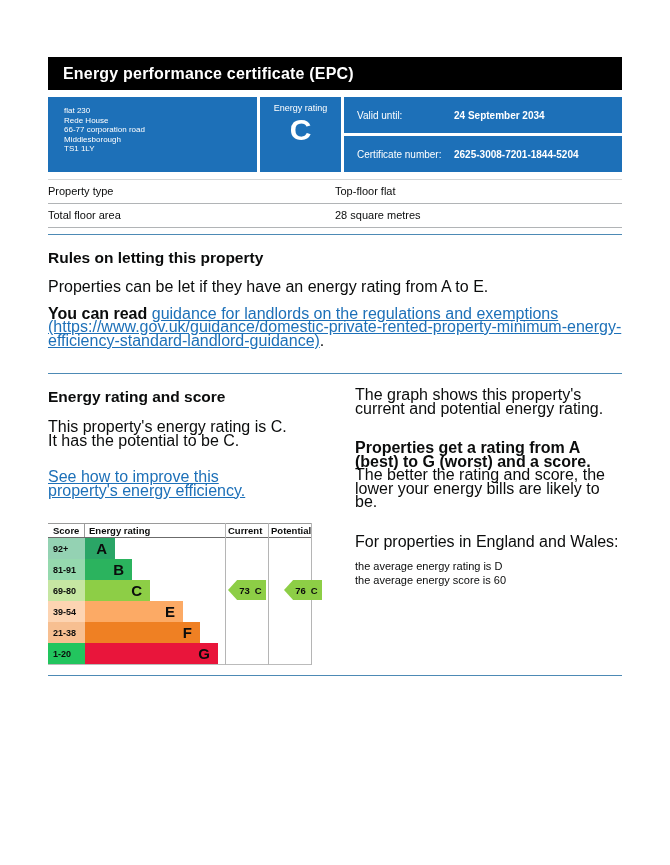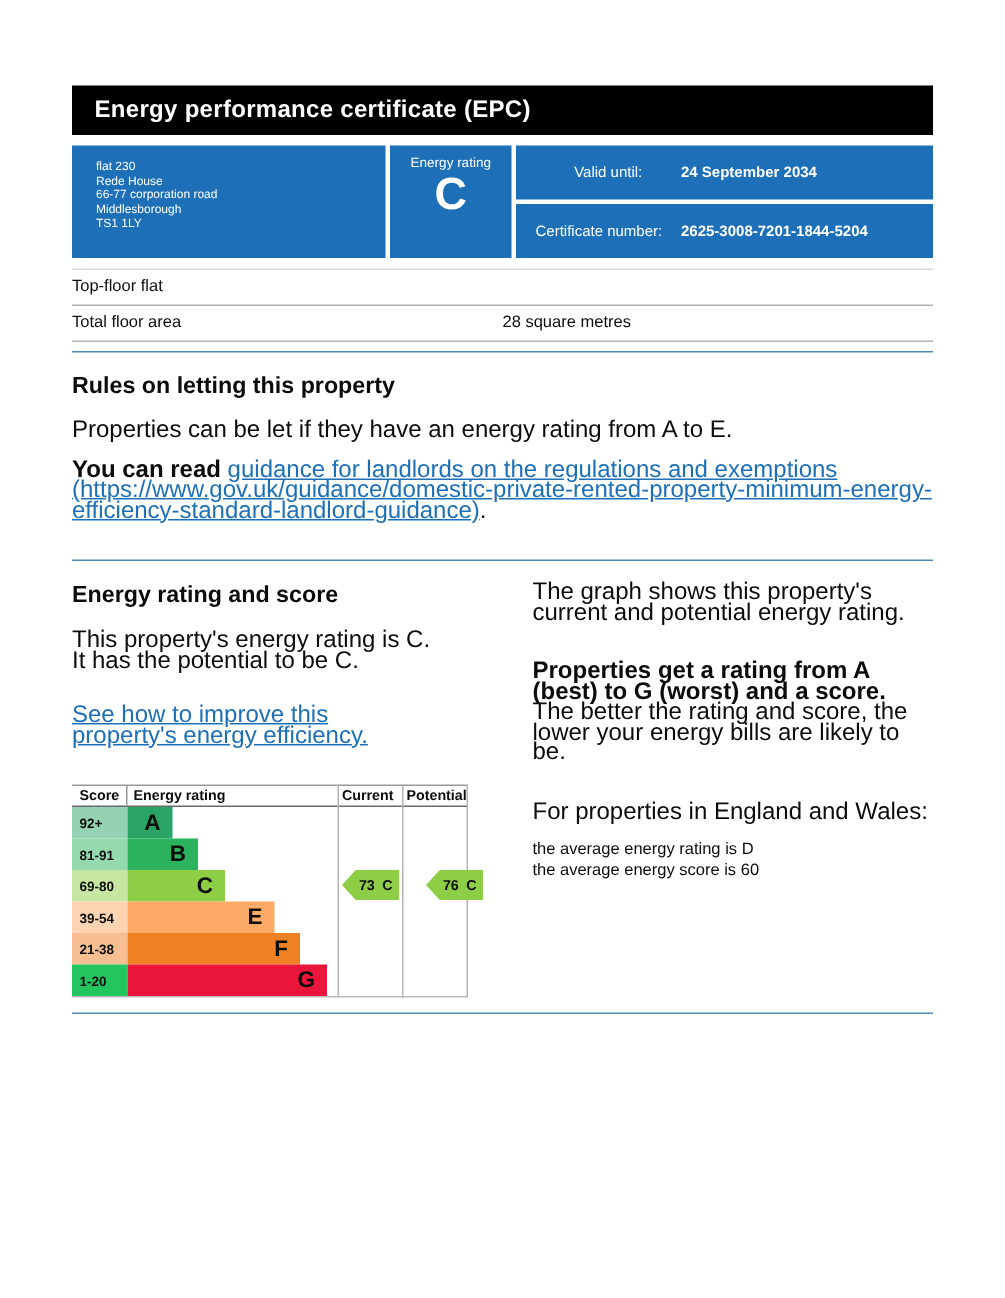--- a/index.html
+++ b/index.html
@@ -82,33 +82,34 @@
       <div>Rede House</div>
       <div>66-77 corporation road</div>
       <div>Middlesborough</div>
       <div>TS1 1LY</div>
     </div>
     <div class="cell rating-cell" style="background-color: rgb(29, 112, 184);">
       <div class="rating-label">Energy rating</div>
       <div class="rating-value">C</div>
     </div>
     <div class="meta-cell">
-      <div class="meta-row" style="background-color: rgb(29, 112, 184); text-align: center;">
+      <div class="meta-row" style="background-color: rgb(29, 112, 184);">
         <span class="meta-label">Valid until:</span>
         <span class="meta-value">24 September 2034</span>
       </div>
       <div class="meta-row" style="background-color: rgb(29, 112, 184);">
         <span class="meta-label">Certificate number:</span>
         <span class="meta-value">2625-3008-7201-1844-5204</span>
       </div>
     </div>
   </div>
 
   <div class="prop-table">
     <div class="prop-row">
+      <span class="prop-label">Property type</span>
       <span class="prop-value">Top-floor flat</span>
     </div>
     <div class="prop-row">
       <span class="prop-label">Total floor area</span>
       <span class="prop-value">28 square metres</span>
     </div>
   </div>
 
   <div class="blue-divider" style="background-color: rgb(77, 138, 181);"></div>
 

